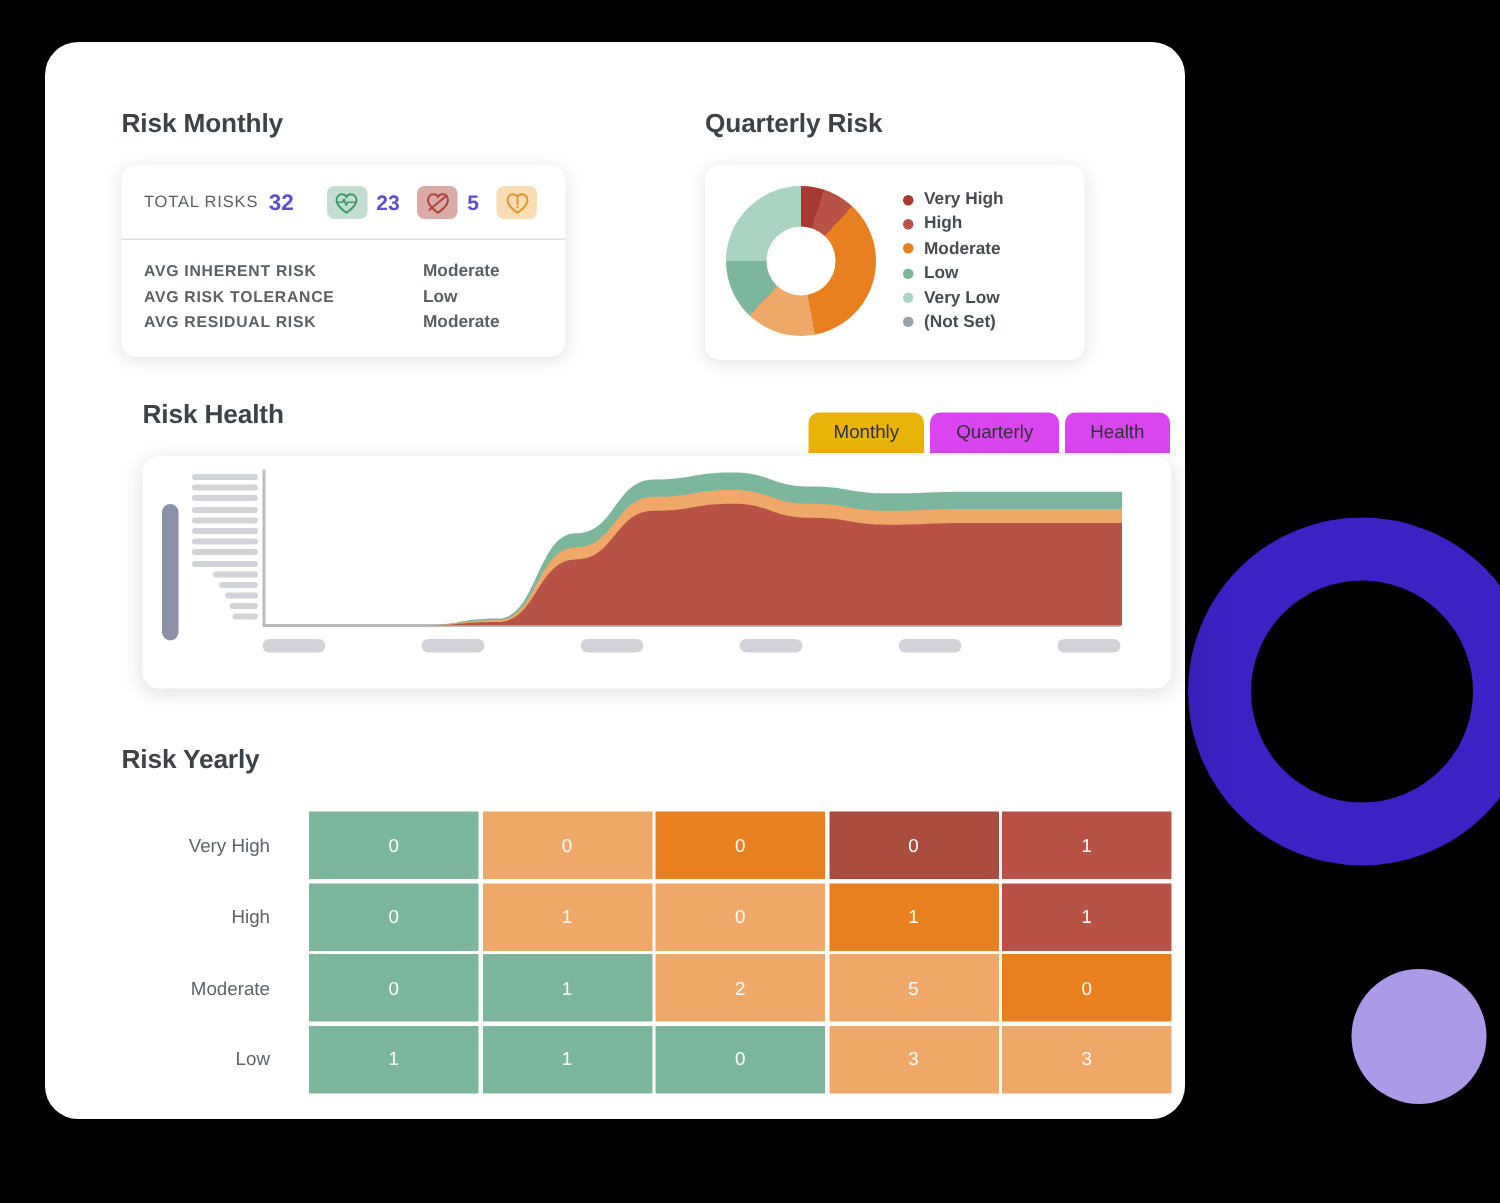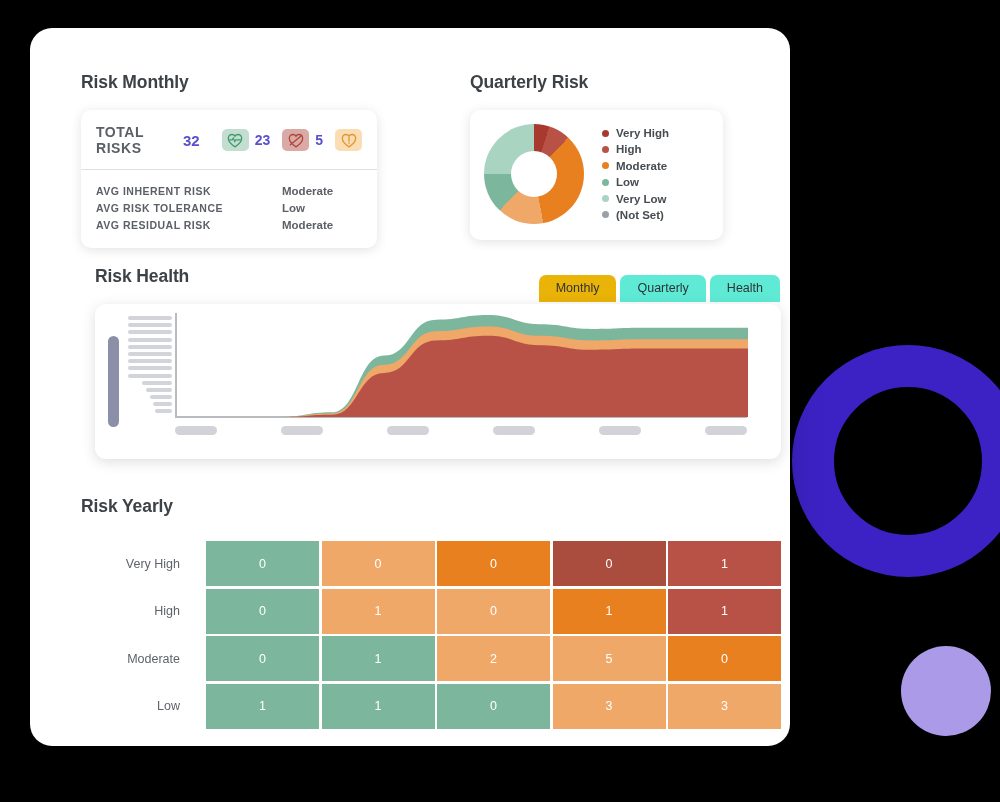--- a/index.html
+++ b/index.html
@@ -54,21 +54,21 @@
     box-shadow: 0 2px 11px rgba(60,60,80,0.15);
     margin-top: 17px;
   }
   .summary-panel { width: 296px; }
   .summary-top {
     display: flex; align-items: center;
     padding: 14px 15px 13px 15px;
     border-bottom: 1px solid #dedee3;
   }
   .total-label {
-    font-size: 14px; font-weight: bold; letter-spacing: 0.55px;
+    font-size: 11px; font-weight: normal; letter-spacing: 0.55px;
     color: #5c6066; text-transform: uppercase;
   }
   .total-value {
     font-size: 15px; font-weight: bold; color: #5a4fcf; margin-left: 7px;
   }
   .badge-group { display: flex; align-items: center; margin-left: 22px; }
   .badge-chip {
     width: 27px; height: 22px; border-radius: 5px;
     display: flex; align-items: center; justify-content: center;
   }
@@ -109,21 +109,21 @@
   
   .health-wrap { position: absolute; left: 65px; top: 238px; width: 700px; }
   .tabs {
     position: absolute; right: 15px; top: 9px;
     display: flex; gap: 4px;
   }
   .tab {
     padding: 6px 17px 7px 17px;
     border-radius: 7px 7px 0 0;
     font-size: 12.5px; color: #2e3338;
-    background: #5eead4;
+    background: #d946ef;
     cursor: pointer;
     white-space: nowrap;
   }
   .tab.active { background: #eab308; }
   .health-panel {
     position: relative; margin-top: 17px;
     width: 686px; height: 155px;
     background: #fff; border-radius: 11px;
     box-shadow: 0 3px 13px rgba(60,60,80,0.17);
   }

